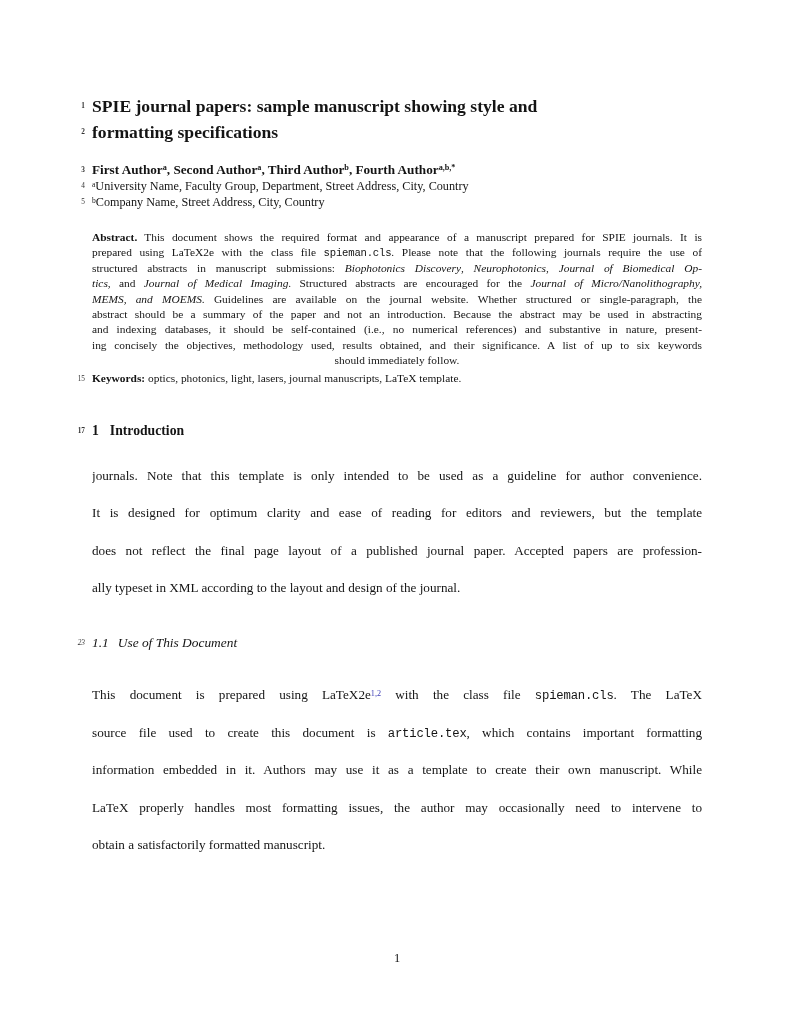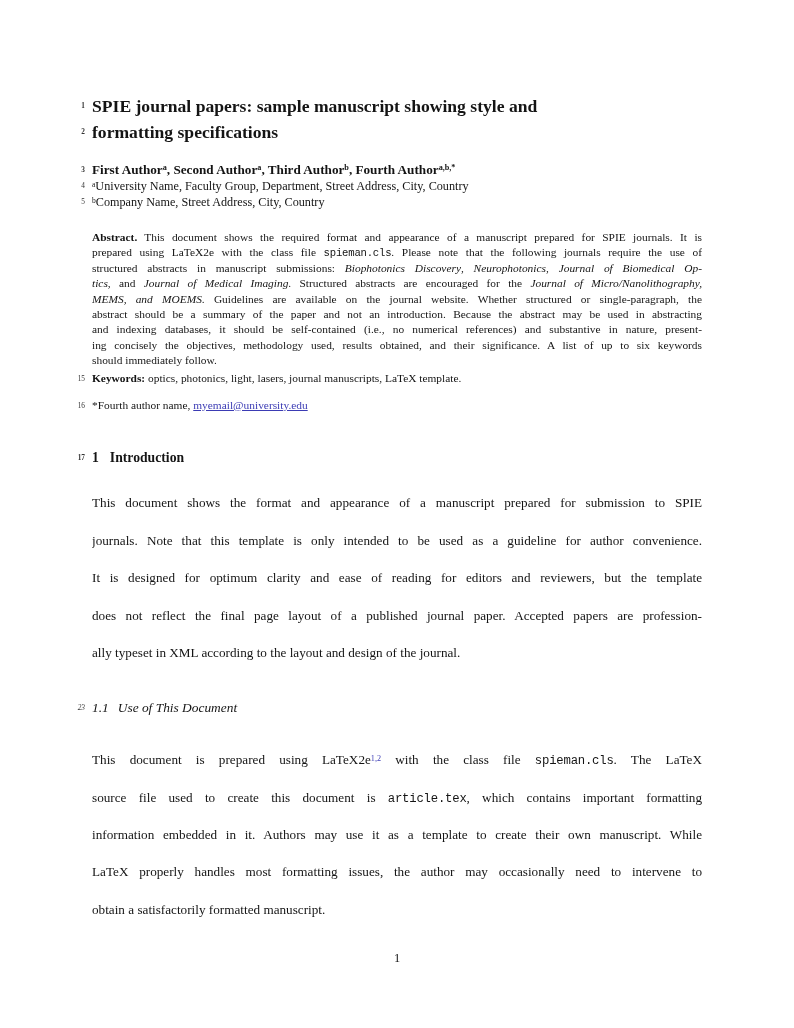--- a/index.html
+++ b/index.html
@@ -14,21 +14,21 @@
     font-size:7.3px; color:#333; line-height:inherit;
   }
   .just { text-align:justify; text-align-last:justify; }
 
   .title { margin:93px 0 0 0; font-size:17.6px; line-height:26px; font-weight:700; }
   .authors { margin-top:17px; font-size:13.2px; font-weight:700; line-height:16px; }
   .affil { font-size:12.2px; line-height:16px; }
   sup.sp { font-size:0.62em; vertical-align:baseline; position:relative; top:-0.45em; line-height:0; }
 
   .abstract { margin-top:20px; font-size:11.4px; line-height:15.4px; }
-  .abstract .row { max-height:15.4px; overflow:hidden; }
+  .abstract .row { max-height:15.4px; overflow:hidden;text-align:center; }
   .abslabel { font-weight:700; margin-right:7px; }
   .mono { font-family:"Liberation Mono", monospace; font-size:0.93em; letter-spacing:-0.2px; }
   .em { font-style:italic; }
 
   .keywords { margin-top:2px; font-size:11.4px; line-height:15.4px; }
   .kwlabel { font-weight:700; }
   .corresp { margin-top:12px; font-size:11.4px; line-height:15.4px; }
   a.email { color:#3b3bb4; text-decoration:underline; cursor:pointer; }
   .cite { color:#3b3bb4; cursor:pointer; }
 
@@ -112,35 +112,27 @@
         
         <span>should immediately follow.</span>
       </div>
     </div>
 
     <div class="keywords row">
       <span class="lineno">15</span>
       <span class="kwlabel">Keywords:</span><span> optics, photonics, light, lasers, journal manuscripts, LaTeX template.</span>
     </div>
 
-    <div class="corresp row">
-      <span class="lineno">16</span>
-      <span>*Fourth author name, </span><a class="email">myemail@university.edu</a>
-    </div>
 
     <h2 class="sechead row">
       <span class="lineno">17</span>
       <span class="secnum">1</span><span>Introduction</span>
     </h2>
 
     <div class="para para1">
-      <div class="row just">
-        
-        <span>This document shows the format and appearance of a manuscript prepared for submission to SPIE</span>
-      </div>
       <div class="row just">
         
         <span>journals. Note that this template is only intended to be used as a guideline for author convenience.</span>
       </div>
       <div class="row just">
         
         <span>It is designed for optimum clarity and ease of reading for editors and reviewers, but the template</span>
       </div>
       <div class="row just">
         

